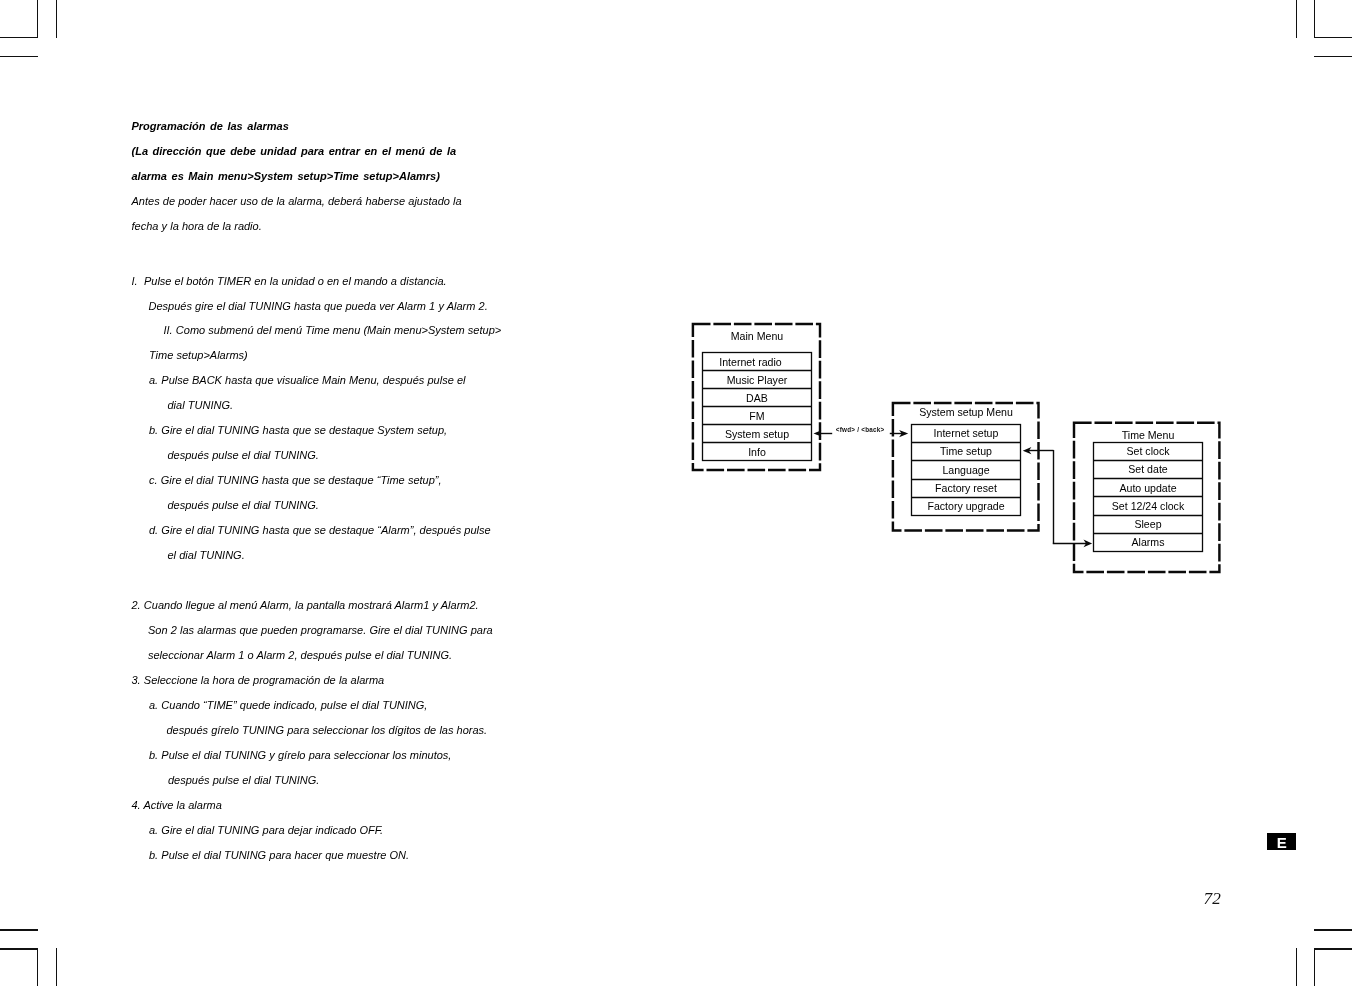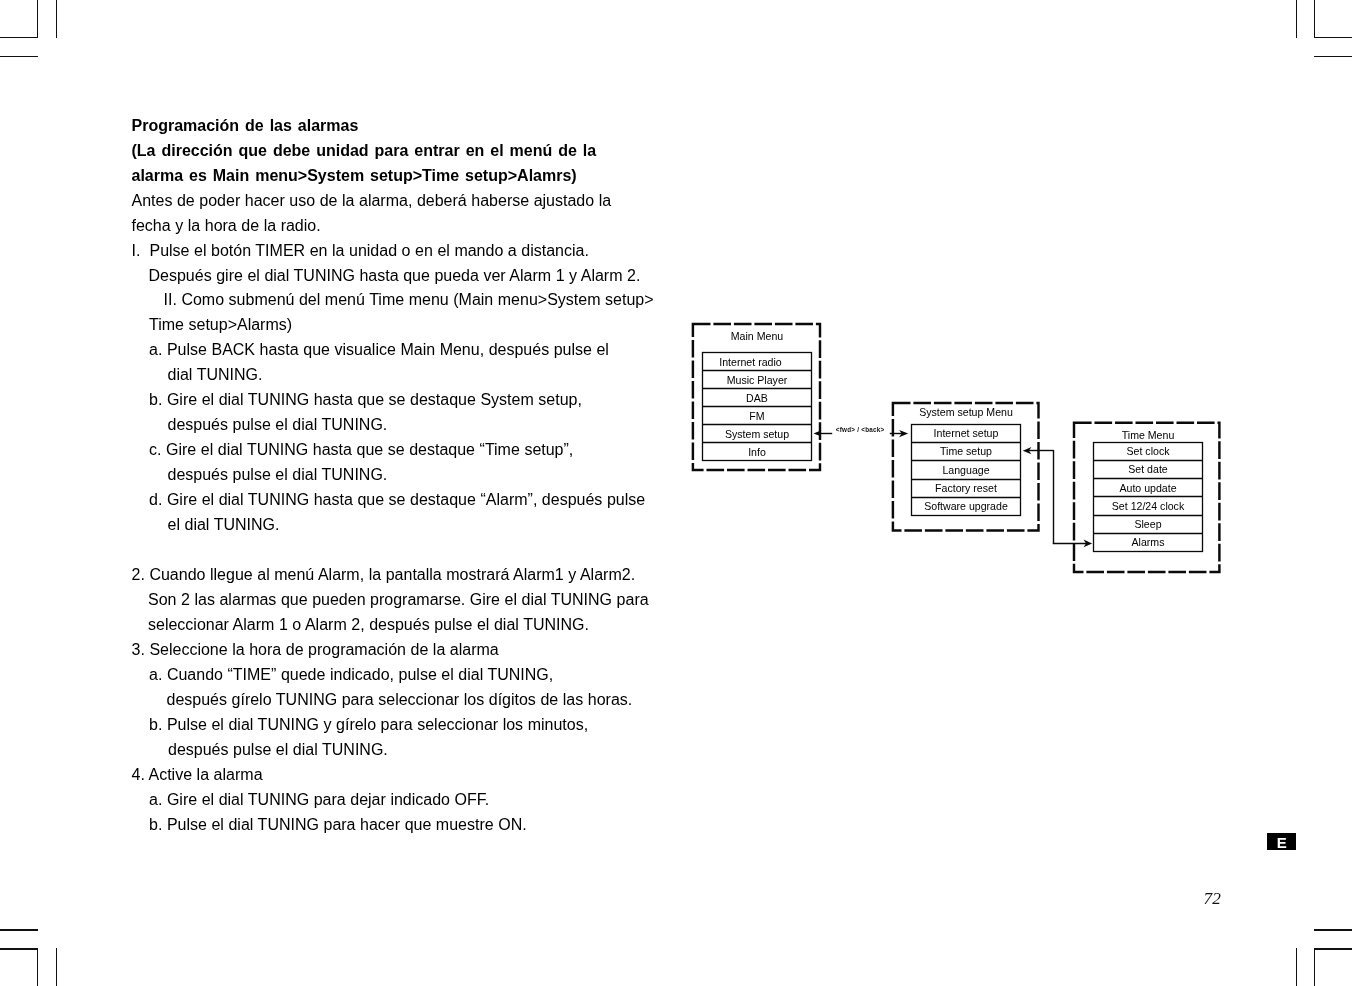--- a/index.html
+++ b/index.html
@@ -9,21 +9,21 @@
     font-family:"Liberation Sans", sans-serif;
     color:#000; position:relative; overflow:hidden;
   }
   .page { position:absolute; left:0; top:0; width:1352px; height:986px; }
 
   
   .cm { position:absolute; background:#111; }
 
   
   .text-col { position:absolute; left:131.5px; top:113.6px; width:600px; }
-  .ln { font-size:16px; line-height:24.99px; white-space:pre; letter-spacing:0; word-spacing:0.1px; }
+  .ln { font-size:11px; line-height:24.99px; white-space:pre; letter-spacing:0; word-spacing:0.1px;font-style:italic; }
   .bold { font-weight:bold; word-spacing:1.5px; }
 
   
   .pageno { position:absolute; left:1203.4px; top:889.2px;
             font-family:Liberation Serif, serif;
             font-style:italic; font-size:17.2px; letter-spacing:.35px; color:#111; }
   .ebadge { position:absolute; left:1267.2px; top:832.9px; width:29.0px; height:17.2px;
             background:#000; color:#fff; font-weight:bold; font-size:15px;
             line-height:19.0px; text-align:center; }
 
@@ -61,21 +61,21 @@
   <div class="cm" style="left:1313.7px;top:948.0px;width:1.5px;height:38px;"></div>
   <div class="cm" style="left:1313.7px;top:948.0px;width:38.3px;height:1.5px;"></div>
   <div class="cm" style="left:1295.5px;top:947.6px;width:1.5px;height:38.4px;"></div>
 
   <div class="text-col" id="text-col">
       <div class="ln bold" style="padding-left: 0px;">Programación de las alarmas</div>
       <div class="ln bold" style="padding-left: 0px;">(La dirección que debe unidad para entrar en el menú de la</div>
       <div class="ln bold" style="padding-left: 0px;">alarma es Main menu&gt;System setup&gt;Time setup&gt;Alamrs)</div>
       <div class="ln" style="padding-left: 0px;">Antes de poder hacer uso de la alarma, deberá haberse ajustado la</div>
       <div class="ln" style="padding-left: 0px;">fecha y la hora de la radio.</div>
-      <div class="ln" style="padding-left: 0px;">I.  Pulse el botón TIMER en la unidad o en el mando a distancia.</div>
+      <div class="ln" style="padding-left: 0px; margin-top: 30px;">I.  Pulse el botón TIMER en la unidad o en el mando a distancia.</div>
       <div class="ln" style="padding-left: 17px;">Después gire el dial TUNING hasta que pueda ver Alarm 1 y Alarm 2.</div>
       <div class="ln" style="padding-left: 0px; margin-left: 32px;">II. Como submenú del menú Time menu (Main menu&gt;System setup&gt;</div>
       <div class="ln" style="padding-left: 17.5px;">Time setup&gt;Alarms)</div>
       <div class="ln" style="padding-left: 17.5px;">a. Pulse BACK hasta que visualice Main Menu, después pulse el</div>
       <div class="ln" style="padding-left: 36px;">dial TUNING.</div>
       <div class="ln" style="padding-left: 17.5px;">b. Gire el dial TUNING hasta que se destaque System setup,</div>
       <div class="ln" style="padding-left: 36px;">después pulse el dial TUNING.</div>
       <div class="ln" style="padding-left: 17.5px;">c. Gire el dial TUNING hasta que se destaque “Time setup”,</div>
       <div class="ln" style="padding-left: 36px;">después pulse el dial TUNING.</div>
       <div class="ln" style="padding-left: 17.5px;">d. Gire el dial TUNING hasta que se destaque “Alarm”, después pulse</div>
@@ -133,21 +133,21 @@
       <div class="dlabel" style="left: 702.5px; width: 109px; height: 18px; line-height: 18px; top: 370.826px;">Music Player</div>
       <div class="dlabel" style="left: 702.5px; width: 109px; height: 18px; line-height: 18px; top: 388.826px;">DAB</div>
       <div class="dlabel" style="left: 702.5px; width: 109px; height: 18px; line-height: 18px; top: 406.826px;">FM</div>
       <div class="dlabel" style="left: 702.5px; width: 109px; height: 18px; line-height: 18px; top: 424.826px;">System setup</div>
       <div class="dlabel" style="left: 702.5px; width: 109px; height: 18px; line-height: 18px; top: 442.826px;">Info</div>
       <div class="dtitle" style="left: 911.5px; width: 109px; height: 18.2px; line-height: 18.2px; top: 403.226px;">System setup Menu</div>
       <div class="dlabel" style="left: 911.5px; width: 109px; height: 18.2px; line-height: 18.2px; top: 424.226px;">Internet setup</div>
       <div class="dlabel" style="left: 911.5px; width: 109px; height: 18.2px; line-height: 18.2px; top: 442.426px;">Time setup</div>
       <div class="dlabel" style="left: 911.5px; width: 109px; height: 18.2px; line-height: 18.2px; top: 460.626px;">Language</div>
       <div class="dlabel" style="left: 911.5px; width: 109px; height: 18.2px; line-height: 18.2px; top: 478.826px;">Factory reset</div>
-      <div class="dlabel" style="left: 911.5px; width: 109px; height: 18.2px; line-height: 18.2px; top: 497.026px;">Software upgrade</div>
+      <div class="dlabel" style="left: 911.5px; width: 109px; height: 18.2px; line-height: 18.2px; top: 497.026px;">Factory upgrade</div>
       <div class="dtitle" style="left: 1093.5px; width: 109px; height: 18.1667px; line-height: 18.1667px; top: 425.942px;">Time Menu</div>
       <div class="dlabel" style="left: 1093.5px; width: 109px; height: 18.1667px; line-height: 18.1667px; top: 442.242px;">Set clock</div>
       <div class="dlabel" style="left: 1093.5px; width: 109px; height: 18.1667px; line-height: 18.1667px; top: 460.409px;">Set date</div>
       <div class="dlabel" style="left: 1093.5px; width: 109px; height: 18.1667px; line-height: 18.1667px; top: 478.576px;">Auto update</div>
       <div class="dlabel" style="left: 1093.5px; width: 109px; height: 18.1667px; line-height: 18.1667px; top: 496.742px;">Set 12/24 clock</div>
       <div class="dlabel" style="left: 1093.5px; width: 109px; height: 18.1667px; line-height: 18.1667px; top: 514.909px;">Sleep</div>
       <div class="dlabel" style="left: 1093.5px; width: 109px; height: 18.1667px; line-height: 18.1667px; top: 533.076px;">Alarms</div>
       <div class="conn-label" style="left: 835.8px; top: 426.2px;">&lt;fwd&gt; / &lt;back&gt;</div>
     </div>
 

